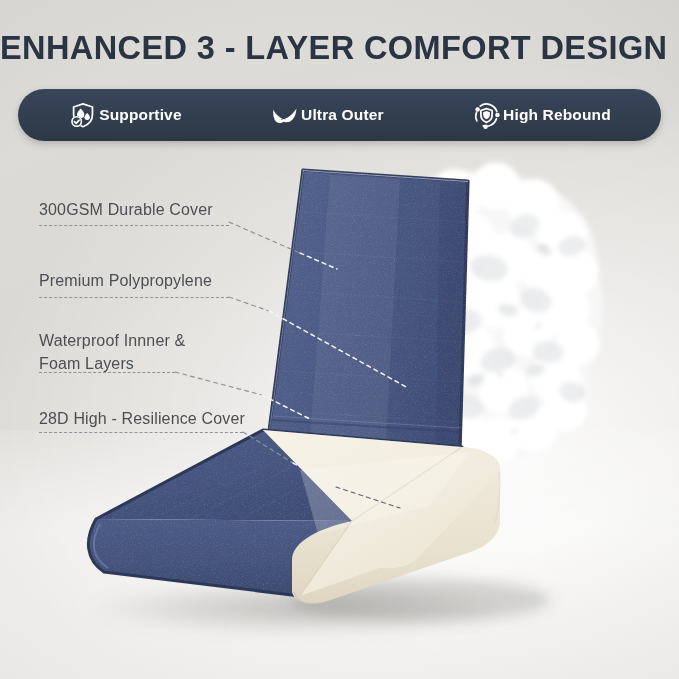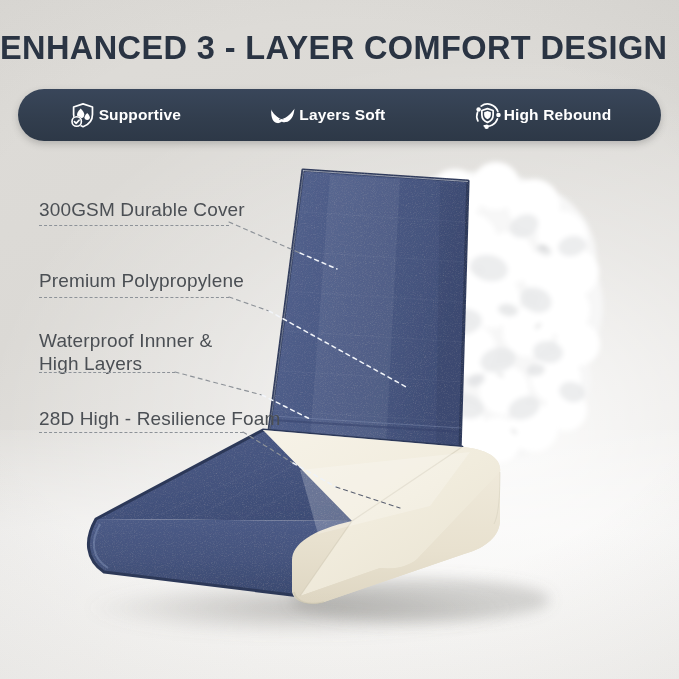--- a/index.html
+++ b/index.html
@@ -96,21 +96,21 @@
     left: 0; top: 0;
     width: 679px; height: 679px;
     pointer-events: none;
   }
   .product > svg { display: block; width: 679px; height: 679px; }
 
   
   .callout {
     position: absolute;
     color: #4b4f54;
-    font-size: 19px;
+    font-size: 16px;
     line-height: 23px;
     letter-spacing: 0.15px;
     white-space: nowrap;
   }
   .callout-underline {
     position: absolute;
     height: 0;
     border-top: 1px dashed #8d9298;
   }
   .c1 { left: 39px; top: 198px; }
@@ -388,21 +388,21 @@
       <span class="feature-icon">
         <svg viewBox="0 0 32 32" xmlns="http://www.w3.org/2000/svg">
           <path d="M3.6 9.5 c3.4 6.4 8.2 10.2 13.4 10.7 c-1.1 2.6-3.6 4.4-6.6 4.2
                    C6.0 24.1 2.9 19.0 3.6 9.5 Z" fill="#ffffff"></path>
           <path d="M29.2 8.2 c-0.6 8.9-4.3 14.2-9.3 15.1 c-3.2 0.6-6-0.9-7.4-3.3
                    c5.6 0.2 11.4-3.6 16.7-11.8 Z" fill="#ffffff"></path>
           <path d="M12.6 20.2 c4.6-1.2 10-5.3 16.1-11.9" fill="none" stroke="#333f4f" stroke-width="1.1" stroke-linecap="round" opacity="0.85"></path>
           <path d="M4.1 10.2 c3.8 5.6 8.3 8.9 12.6 9.8" fill="none" stroke="#333f4f" stroke-width="1.0" stroke-linecap="round" opacity="0.6"></path>
         </svg>
       </span>
-      <span class="feature-label">Layers Soft</span>
+      <span class="feature-label">Ultra Outer</span>
     </div>
 
     <div class="feature">
       <span class="feature-icon">
         <svg viewBox="0 0 32 32" xmlns="http://www.w3.org/2000/svg">
           <path d="M9.0 5.6 A12 12 0 0 1 27.4 11.6" fill="none" stroke="#ffffff" stroke-width="1.9" stroke-linecap="round"></path>
           <path d="M27.0 19.6 A12 12 0 0 1 12.4 27.4" fill="none" stroke="#ffffff" stroke-width="1.9" stroke-linecap="round"></path>
           <path d="M5.4 22.0 A12 12 0 0 1 5.0 12.4" fill="none" stroke="#ffffff" stroke-width="1.9" stroke-linecap="round"></path>
           <path d="M16 8.4 l6.2 2.1 v4.9 c0 4.0-2.6 6.8-6.2 8.2 c-3.6-1.4-6.2-4.2-6.2-8.2
                    v-4.9 Z" fill="none" stroke="#ffffff" stroke-width="1.9" stroke-linejoin="round"></path>
@@ -423,22 +423,22 @@
   </div>
   <div class="callout-underline" style="left:39px; top:225px; width:190px;"></div>
 
   <div class="callout c2">
     <div>Premium Polypropylene</div>
   </div>
   <div class="callout-underline" style="left:39px; top:297px; width:190px;"></div>
 
   <div class="callout c3">
     <div>Waterproof Innner &amp;</div>
-    <div>High Layers</div>
+    <div>Foam Layers</div>
   </div>
   <div class="callout-underline" style="left:39px; top:372px; width:136px;"></div>
 
   <div class="callout c4">
-    <div>28D High - Resilience Foam</div>
+    <div>28D High - Resilience Cover</div>
   </div>
   <div class="callout-underline" style="left:39px; top:432px; width:204px;"></div>
 
 </div>
 
 </body></html>

